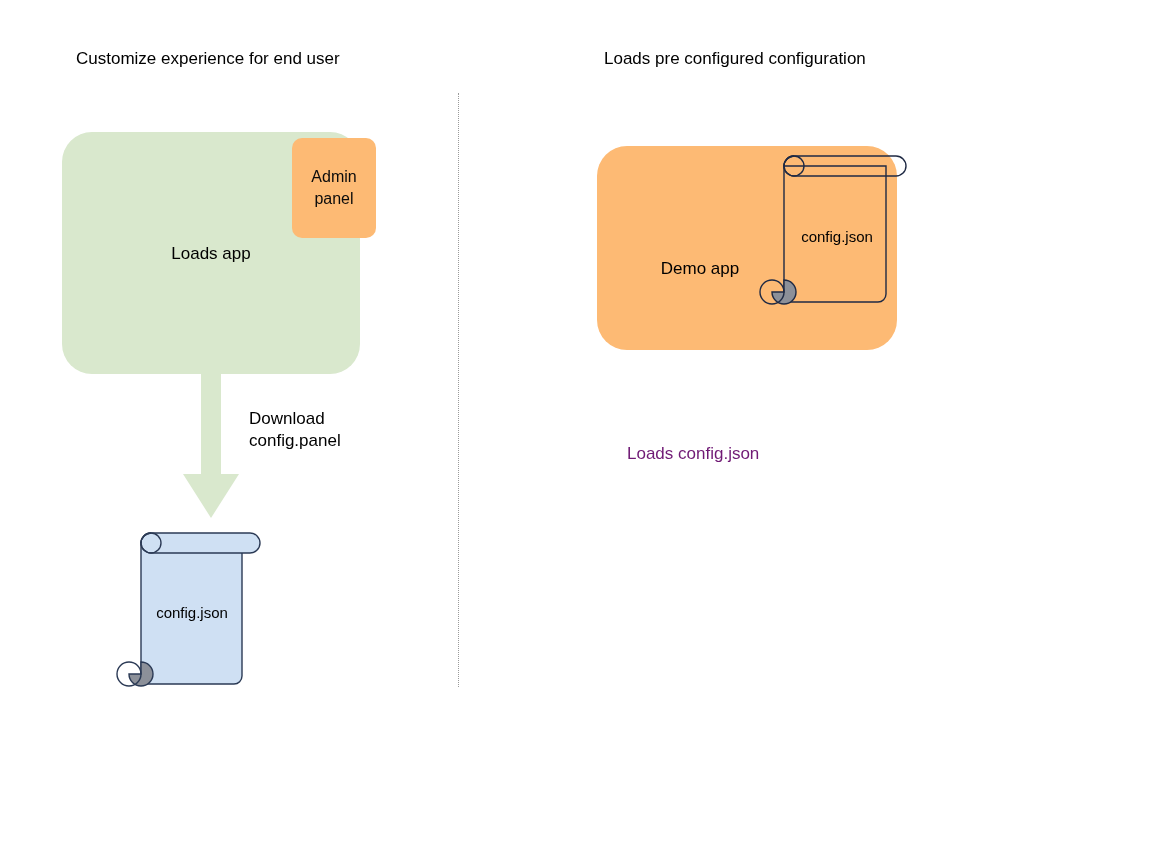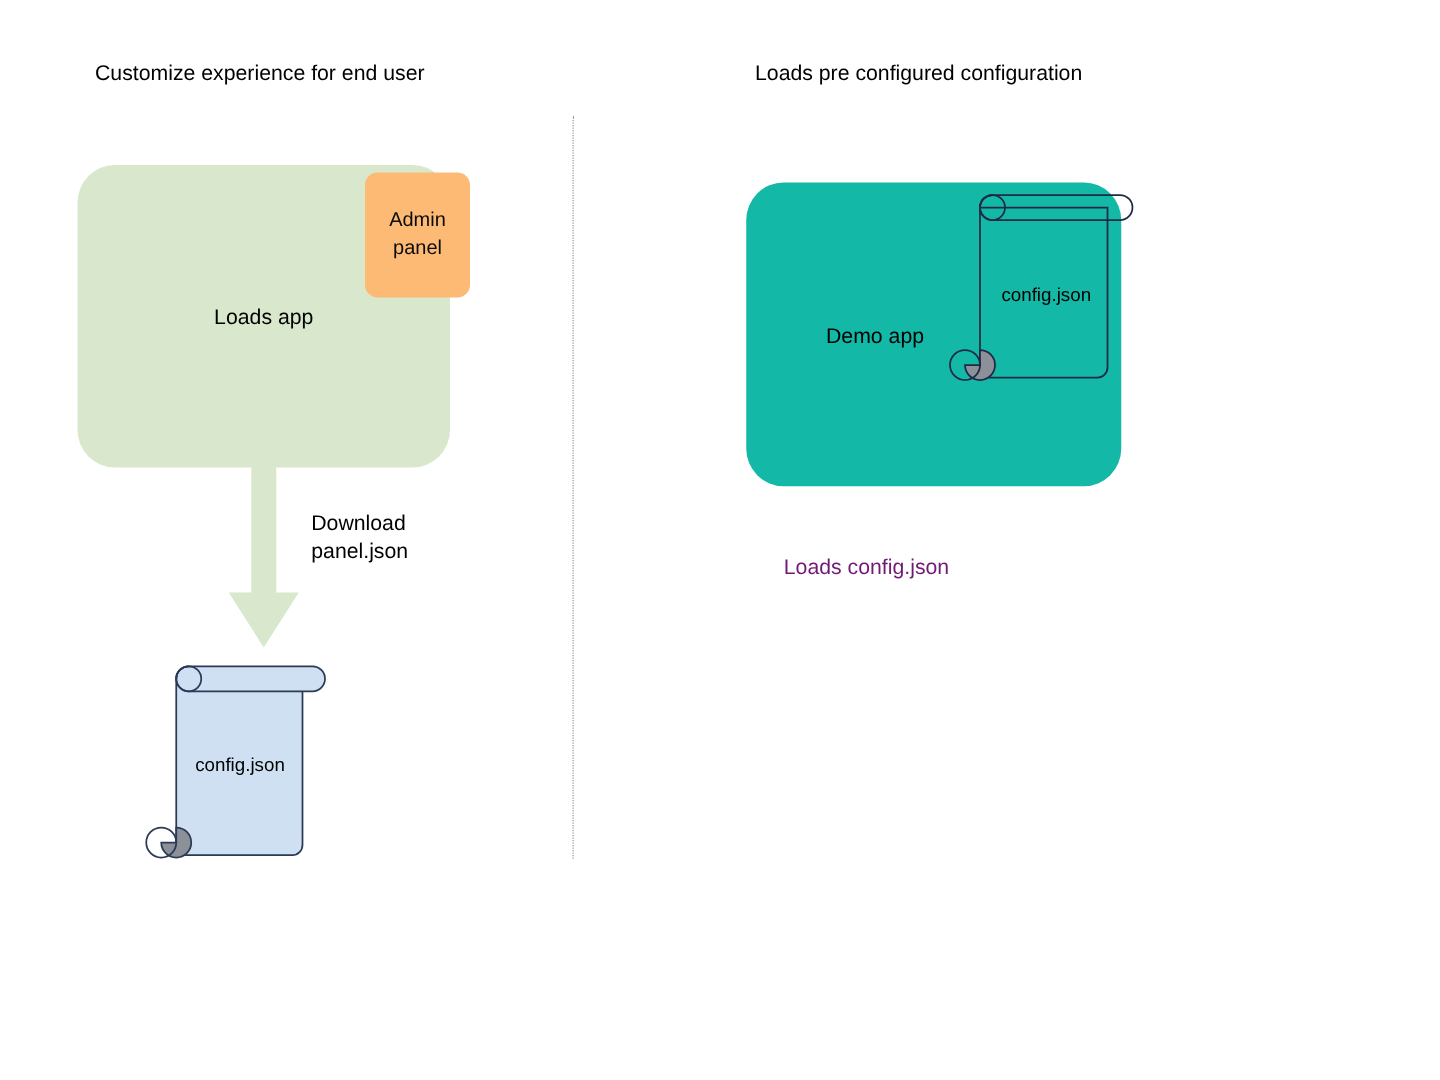--- a/index.html
+++ b/index.html
@@ -50,22 +50,22 @@
     left: 62px;
     top: 132px;
     width: 298px;
     height: 242px;
     background: #d9e8cd;
   }
   #demo-app {
     left: 597px;
     top: 146px;
     width: 300px;
-    height: 243px;
-    background: #14b8a6;
+    height: 204px;
+    background: #fdba74;
   }
   .app-label {
     position: absolute;
     font-size: 17px;
     line-height: 22px;
     white-space: nowrap;
     color: #000000;
   }
   #admin-app-label {
     left: 0; right: 0;
@@ -178,21 +178,21 @@
     </div>
   </div>
 
   <div id="download-arrow">
     <svg width="60" height="160" viewBox="0 0 60 160">
       <path d="M20,0 L40,0 L40,108 L58,108 L30,152 L2,108 L20,108 Z" fill="#d9e8cd"></path>
     </svg>
   </div>
 
   <div id="download-label">Download
-panel.json</div>
+config.panel</div>
 
   <div class="scroll-doc" id="scroll-left">
     <svg width="150" height="165" viewBox="0 0 150 165">
 
       <path d="M21,16 L21,149 a8,8 0 0 0 8,8 L114,157 a8,8 0 0 0 8,-8 L122,16 Z" fill="#cfe0f3" stroke="#2b3a55" stroke-width="1.4"></path>
 
       <rect x="21" y="6" width="119" height="20" rx="10" ry="10" fill="#cfe0f3" stroke="#2b3a55" stroke-width="1.4"></rect>
 
       <path d="M31,6 a10,10 0 0 0 0,20 a10,10 0 0 1 0,-20 Z" fill="#8c9099" stroke="#2b3a55" stroke-width="1.4"></path>
       <path d="M21,16 a10,10 0 0 1 10,-10 a10,10 0 0 1 0,20" fill="none" stroke="#2b3a55" stroke-width="1.4"></path>

